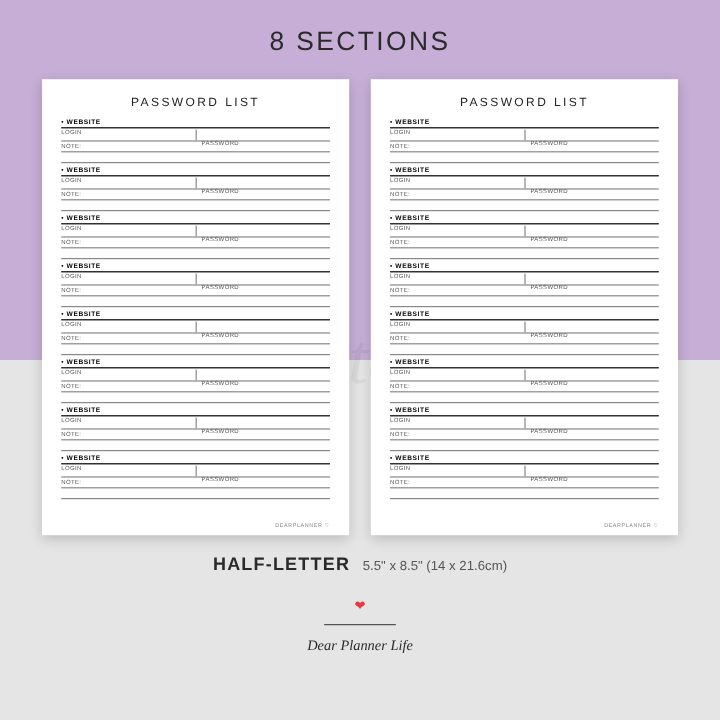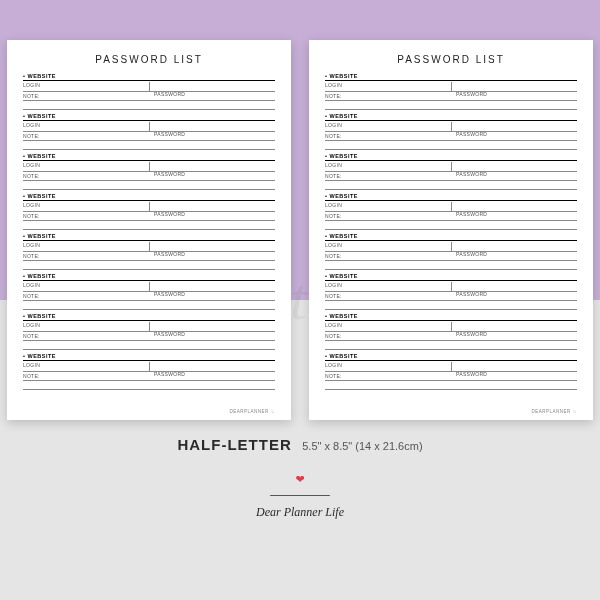--- a/index.html
+++ b/index.html
@@ -40,21 +40,21 @@
     margin-top: 2px;
   }
   .pages-row {
     position: relative;
     display: flex;
     justify-content: center;
     gap: 18px;
     margin-top: 18px;
   }
   .page {
-    width: 284px;
+    width: 256px;
     height: 380px;
     background: #ffffff;
     box-shadow: 0 3px 10px rgba(0,0,0,0.18);
     padding: 14px 16px 10px 16px;
     position: relative;
   }
   .page-title {
     text-align: center;
     font-size: 10px;
     letter-spacing: 2px;
@@ -173,20 +173,21 @@
     margin-top: 2px;
   }
 </style>
 </head>
 <body>
 
 <div class="bg-top"></div>
 <div class="bg-bottom"></div>
 
 <div class="heading-block">
+  <div class="heading-main">8 SECTIONS</div>
 </div>
 
 <div class="watermark">printable</div>
 
 <div class="pages-row">
   <div class="page">
     <div class="page-title">PASSWORD LIST</div>
     <div class="sections">
         <div class="section">
           <div class="sec-header bullet">WEBSITE</div>

